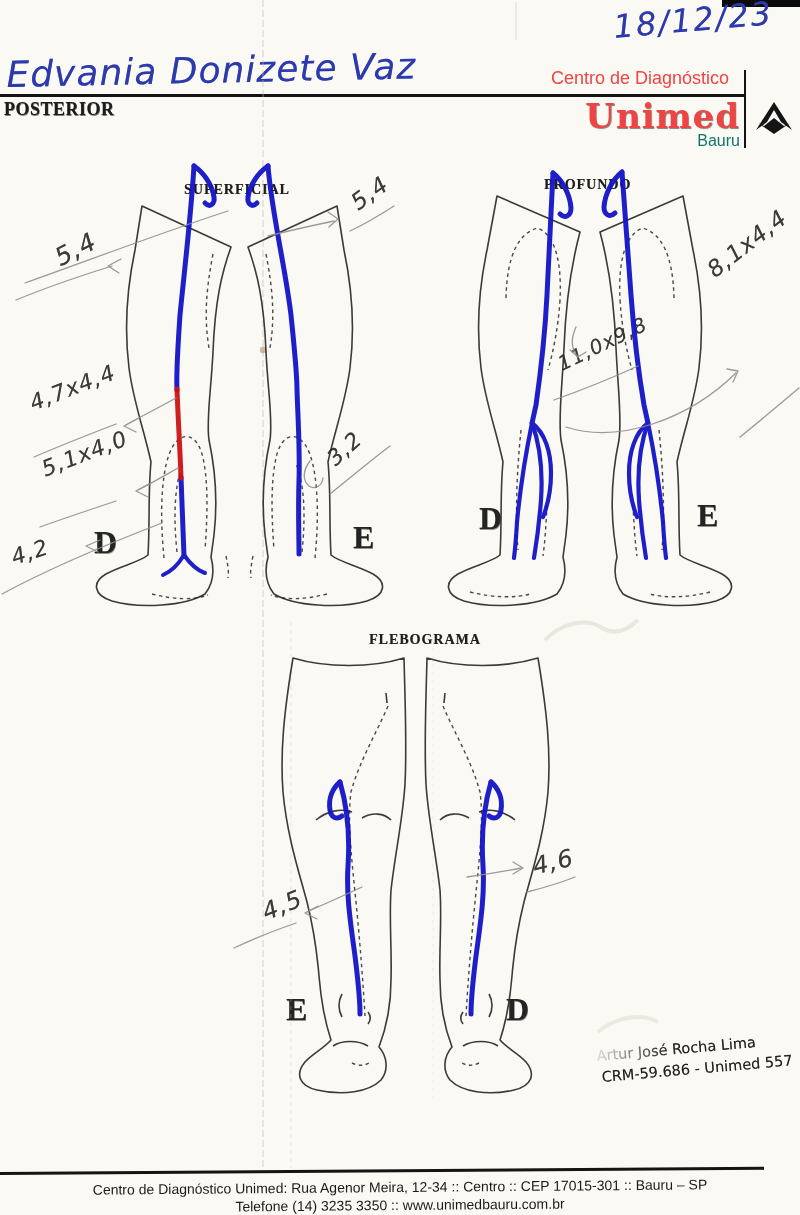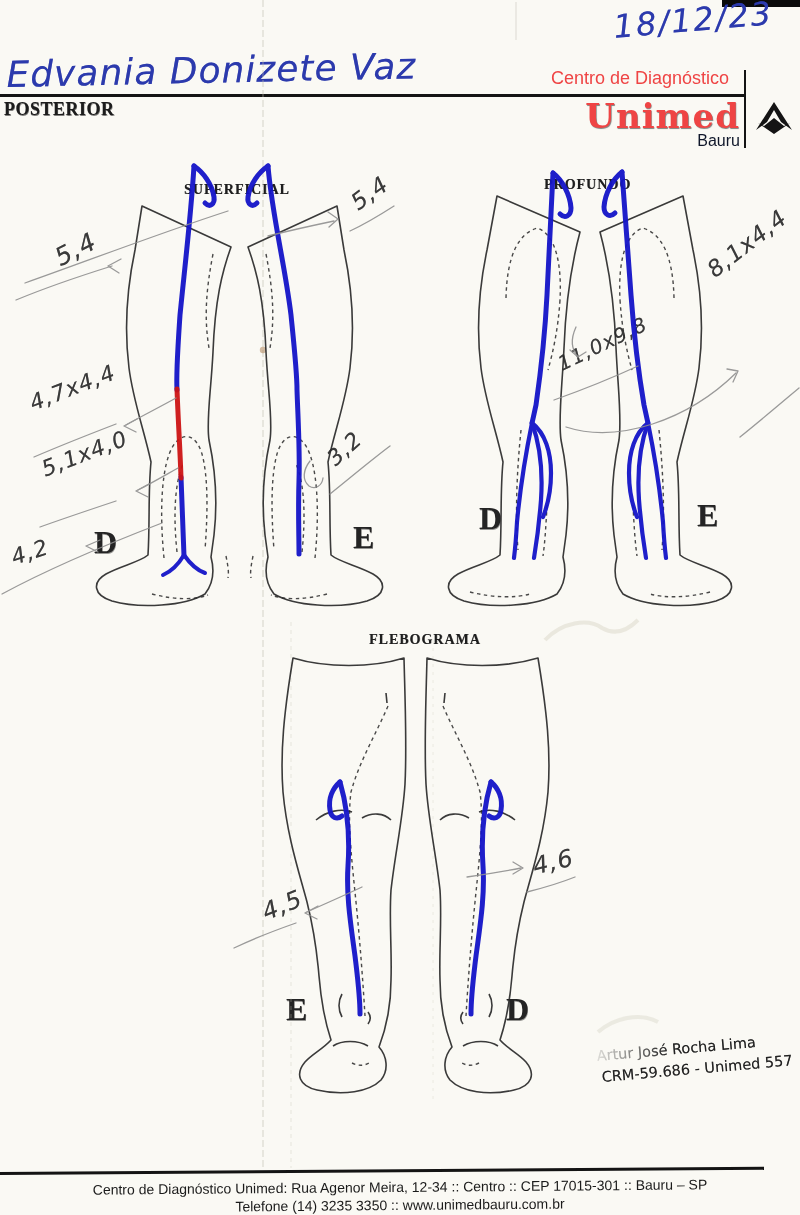--- a/index.html
+++ b/index.html
@@ -51,21 +51,21 @@
 
   <div class="abs hw-blue" style="left:612px;top:8px;font-size:32px;letter-spacing:2px;transform:rotate(-5deg);transform-origin:left top;">18/12/23</div>
 
   <div class="abs hw-blue" style="left:6px;top:54px;font-size:36px;letter-spacing:1px;transform:rotate(-1.2deg);transform-origin:left top;">Edvania Donizete Vaz</div>
 
   <div class="rule" style="left:0;top:94px;width:746px;height:3px;"></div>
   <div class="abs stamp" style="left:4px;top:99px;font-size:18px;letter-spacing:0.5px;">POSTERIOR</div>
 
   <div class="abs sans" style="left:540px;top:68px;width:200px;text-align:center;font-size:18px;color:#ef4444;">Centro de Diagnóstico</div>
   <div class="abs" style="left:540px;top:96px;width:200px;text-align:right;font-size:34px;font-weight:bold;font-family:'DejaVu Serif',serif;color:#ef4444;letter-spacing:1px;text-shadow:0.6px 0.6px 0.7px rgba(20,20,20,.5);">Unimed</div>
-  <div class="abs sans" style="left:540px;top:132px;width:200px;text-align:right;font-size:16px;color:#0f172a;">Bauru</div>
+  <div class="abs sans" style="left:540px;top:132px;width:200px;text-align:right;font-size:16px;color:#0f766e;">Bauru</div>
   <div class="rule" style="left:744px;top:70px;width:2px;height:78px;"></div>
   <svg style="left:750px;top:96px;" width="48" height="48" viewBox="0 0 48 48">
     <path d="M6,34 L24,6 L42,34 L31,26 L24,14 L17,26 Z" fill="#141414"></path>
     <path d="M14,30 L24,22 L34,30 L40,27 L24,38 L8,27 Z" fill="#141414"></path>
   </svg>
 
   <div class="abs section-title" style="left:184px;top:182px;">SUPERFICIAL</div>
   <div class="abs section-title" style="left:544px;top:177px;">PROFUNDO</div>
   <div class="abs section-title" style="left:369px;top:632px;">FLEBOGRAMA</div>
 

